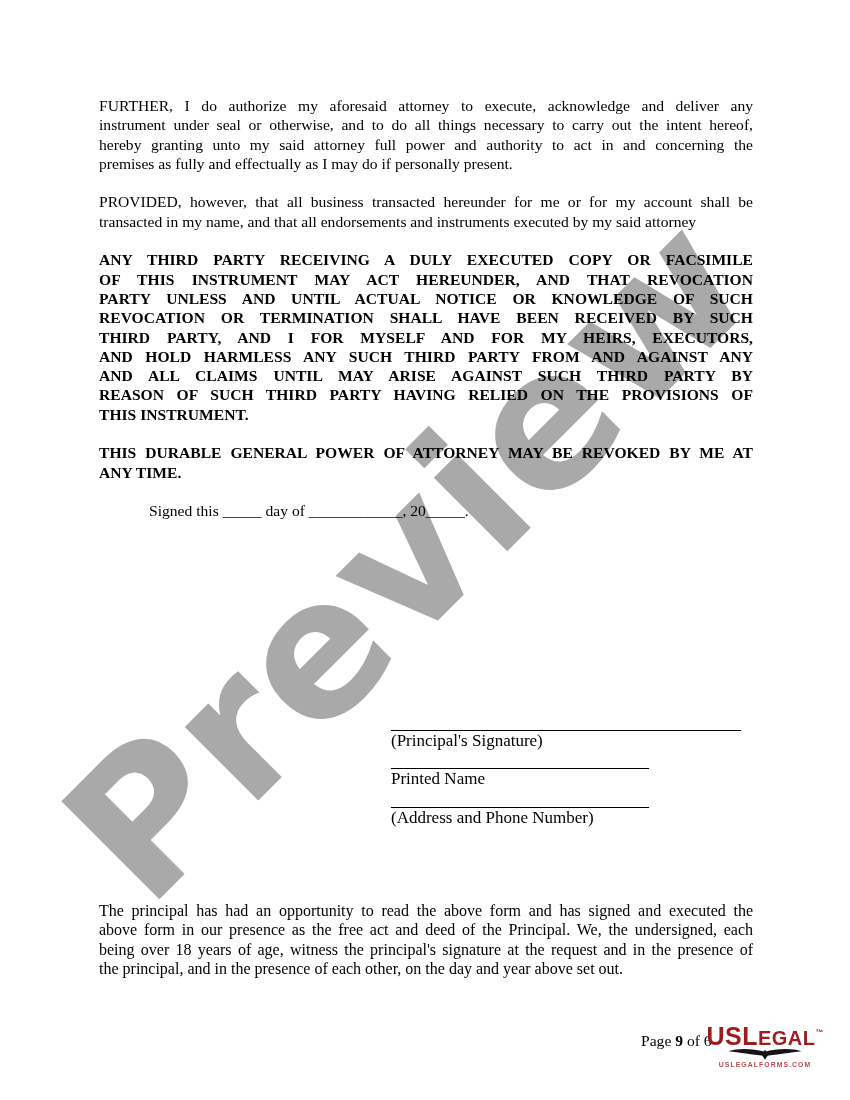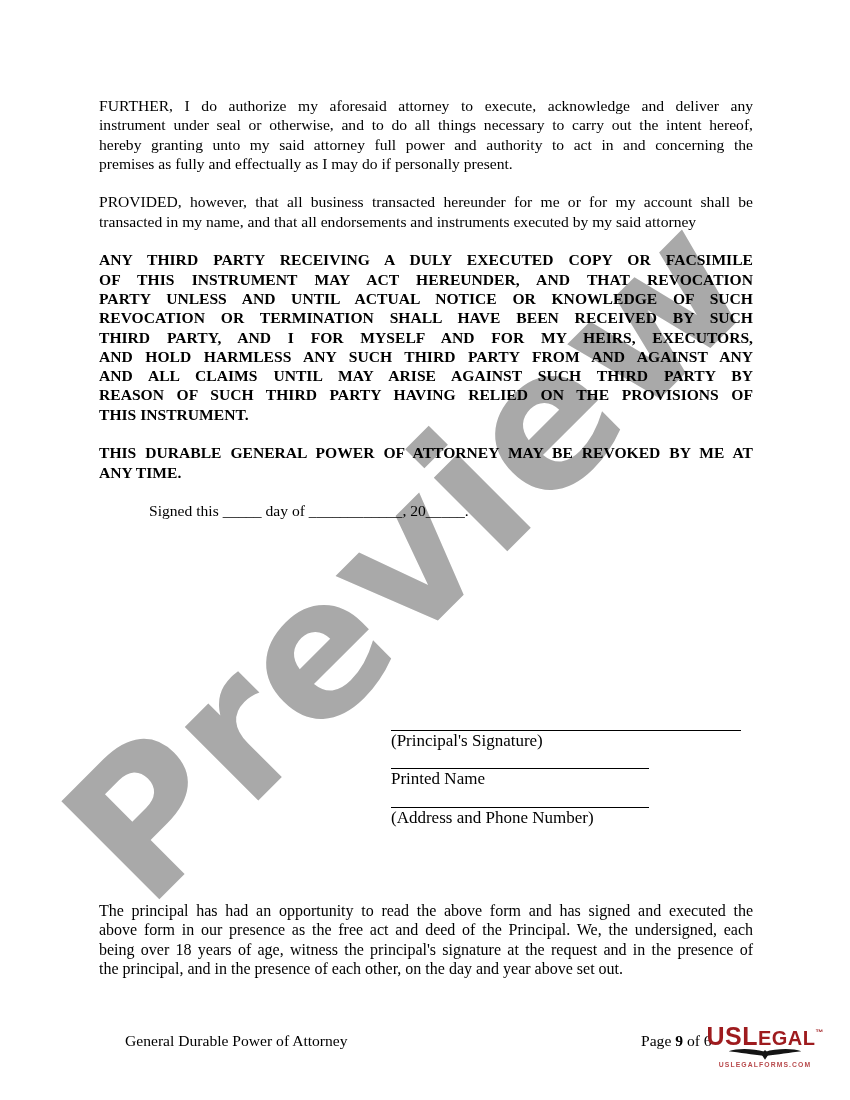--- a/index.html
+++ b/index.html
@@ -109,21 +109,20 @@
     </div>
   </div>
 
   <section class="witness para">
       <div class="ln">The principal has had an opportunity to read the above form and has signed and executed the</div>
       <div class="ln">above form in our presence as the free act and deed of the Principal.  We, the undersigned, each</div>
       <div class="ln">being over 18 years of age, witness the principal's signature at the request and in the presence of</div>
       <div class="ln">the principal, and in the presence of each other, on the day and year above set out.</div>
     </section>
 
-  <div class="footer-title">General Durable Power of Attorney</div>
 
   <div class="footer-page"><span>Page</span>&nbsp;<span class="pg-num">9</span>&nbsp;<span>of</span>&nbsp;<span>6</span></div>
 
   <div class="logo">
     <span class="brand"><span class="brand-first">USL</span><span class="brand-rest">EGAL</span><span class="tm">™</span></span>
     <svg class="wings" width="104" height="13" viewBox="0 0 120 20" fill="#141414" xmlns="http://www.w3.org/2000/svg">
       <path d="M60 6 C44 1 18 0 4 5 C20 7 42 10 57 12 Z"></path>
       <path d="M60 6 C76 1 102 0 116 5 C100 7 78 10 63 12 Z"></path>
       <path d="M60 3 L54 9 L60 18 L66 9 Z"></path>
     </svg>

